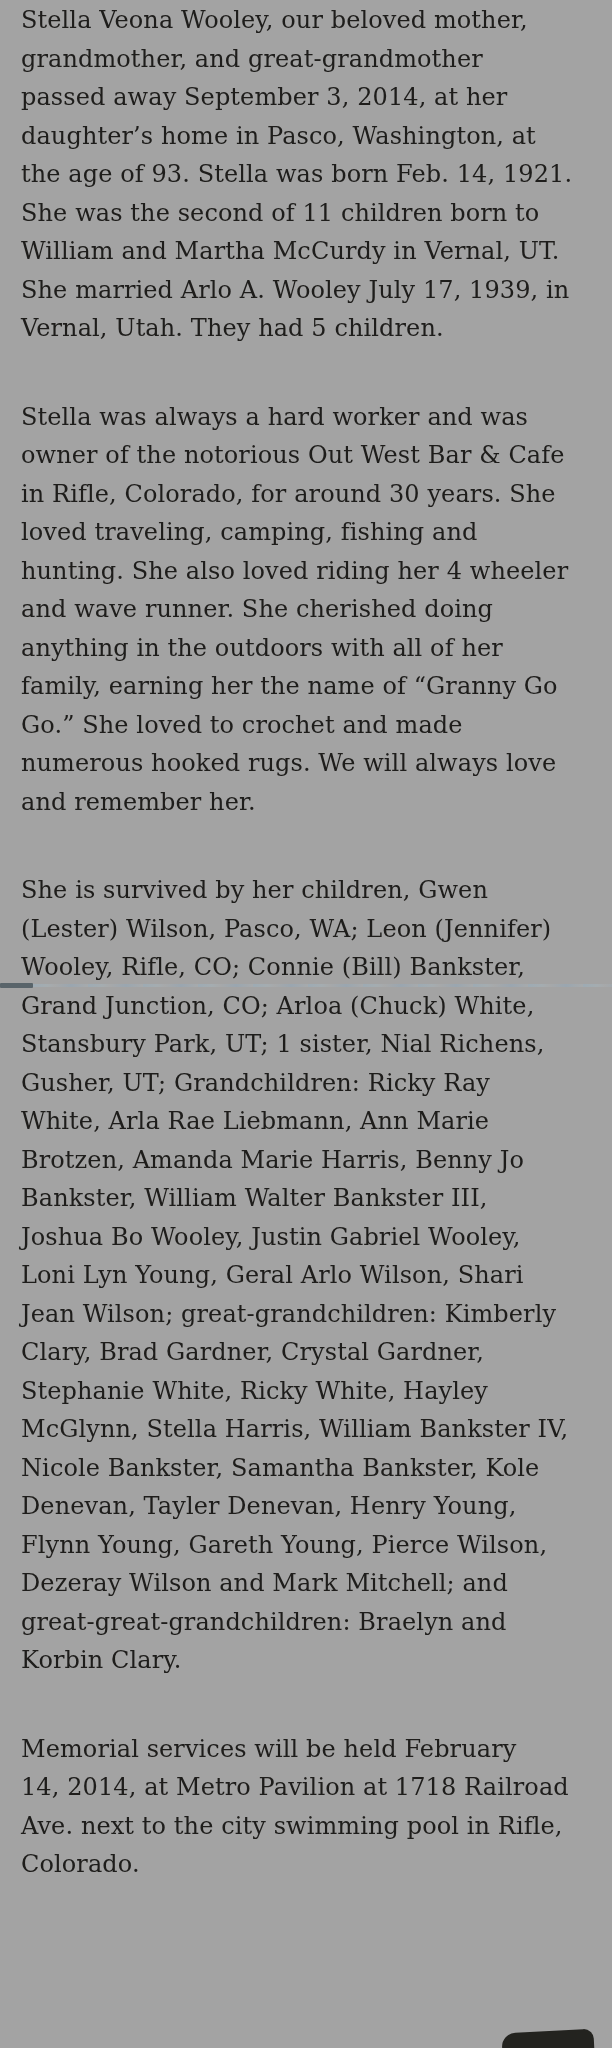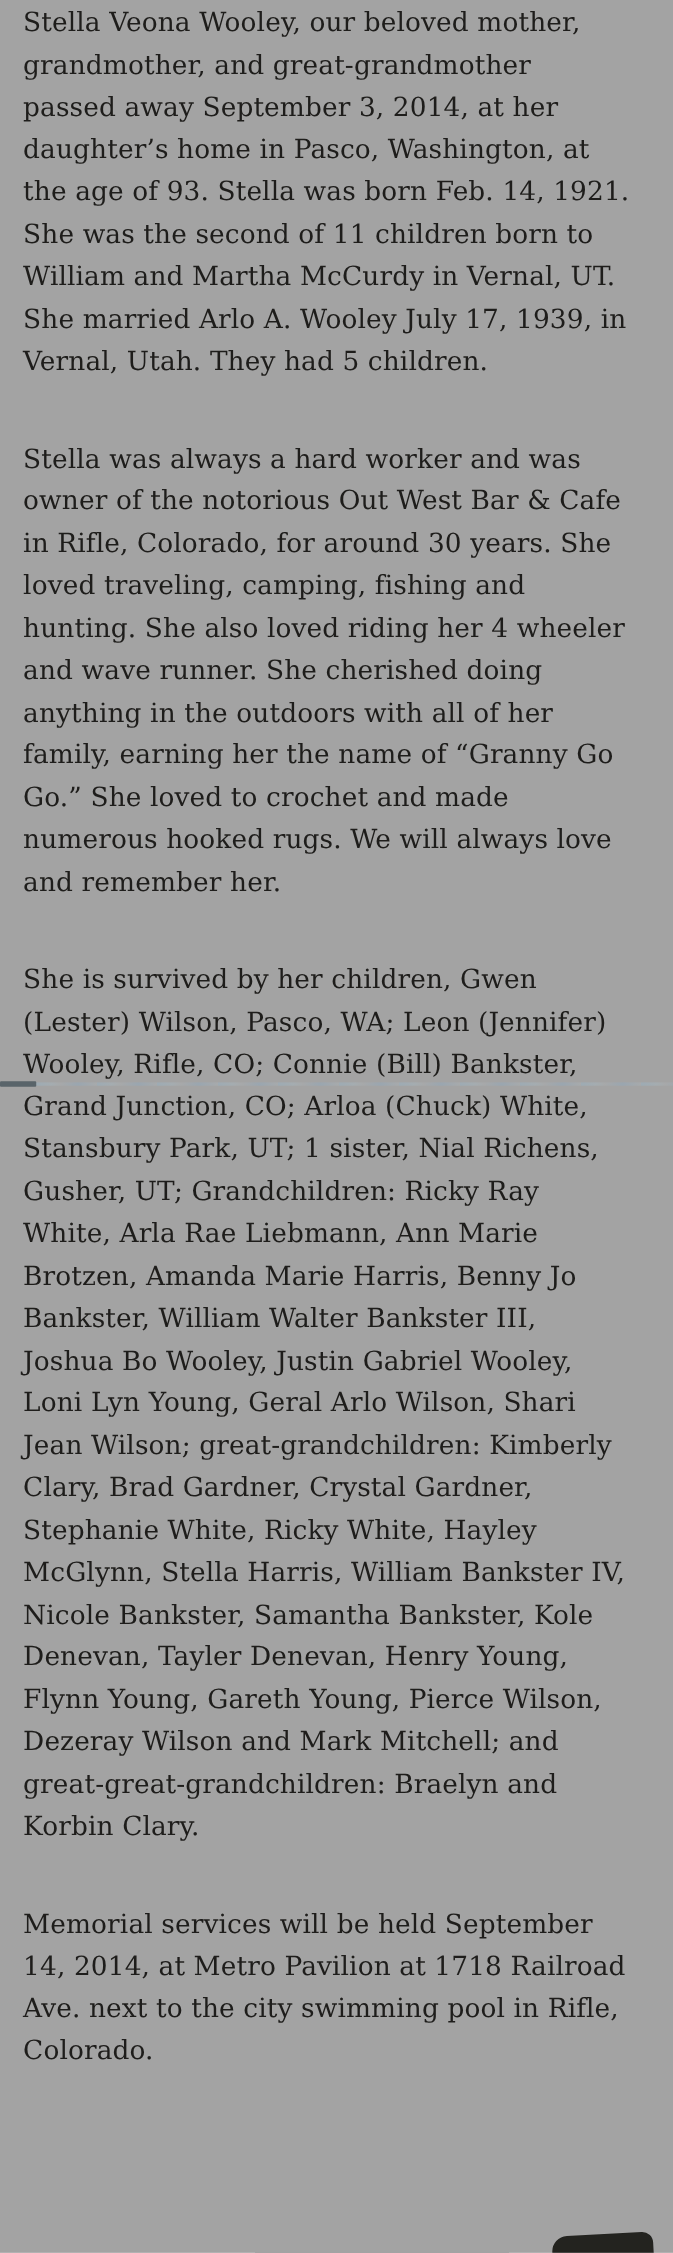--- a/index.html
+++ b/index.html
@@ -109,21 +109,21 @@
 Jean Wilson; great-grandchildren: Kimberly
 Clary, Brad Gardner, Crystal Gardner,
 Stephanie White, Ricky White, Hayley
 McGlynn, Stella Harris, William Bankster IV,
 Nicole Bankster, Samantha Bankster, Kole
 Denevan, Tayler Denevan, Henry Young,
 Flynn Young, Gareth Young, Pierce Wilson,
 Dezeray Wilson and Mark Mitchell; and
 great-great-grandchildren: Braelyn and
 Korbin Clary.</p>
-    <p class="para">Memorial services will be held September
+    <p class="para">Memorial services will be held February
 14, 2014, at Metro Pavilion at 1718 Railroad
 Ave. next to the city swimming pool in Rifle,
 Colorado.</p>
   </div>
 
   <div class="seam">
     <div class="seam-dark-bar"></div>
     <div class="seam-streak"></div>
   </div>
 

